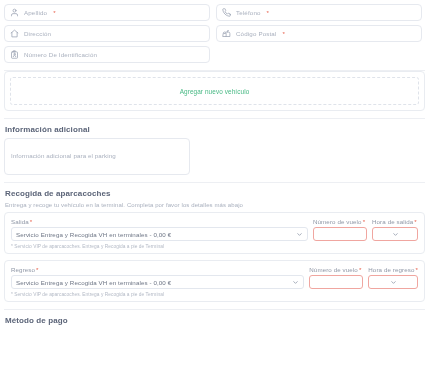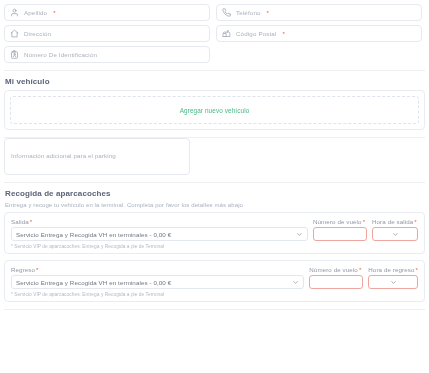--- a/index.html
+++ b/index.html
@@ -261,29 +261,29 @@
           <circle cx="12" cy="11" r="2"></circle>
           <path d="M8.5 18a3.5 3.5 0 0 1 7 0"></path>
         </svg>
       </span>
       <span class="ph">Número De Identificación</span>
     </div>
 
   </div>
 
   <div class="divider"></div>
-  <div class="sec-title">Mi vehículo</div>
 
   <div class="panel">
     <div class="dashed-box">
       <span class="add-vehicle">Agregar nuevo vehículo</span>
     </div>
   </div>
 
   <div class="divider"></div>
+  <div class="sec-title">Información adicional</div>
 
   <div class="textarea">
     <span class="ph">Información adicional para el parking</span>
   </div>
 
   <div class="divider"></div>
   <div class="sec-title">Recogida de aparcacoches</div>
   <div class="sec-sub">Entrega y recoge tu vehículo en la terminal. Completa por favor los detalles más abajo</div>
 
   <div class="svc-card">
@@ -362,14 +362,15 @@
               </svg>
           </span>
         </div>
       </div>
 
     </div>
     <div class="note">* Servicio VIP de aparcacoches. Entrega y Recogida a pie de Terminal</div>
   </div>
 
   <div class="divider"></div>
+  <div class="sec-title">Método de pago</div>
 
 </div>
 
 </body></html>

